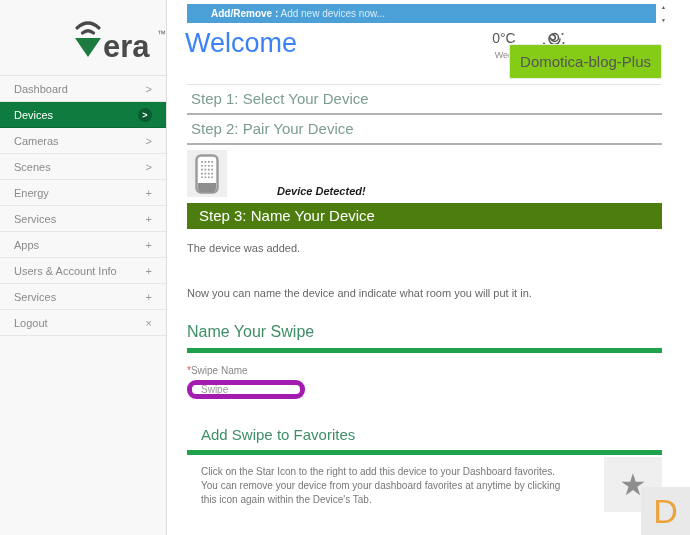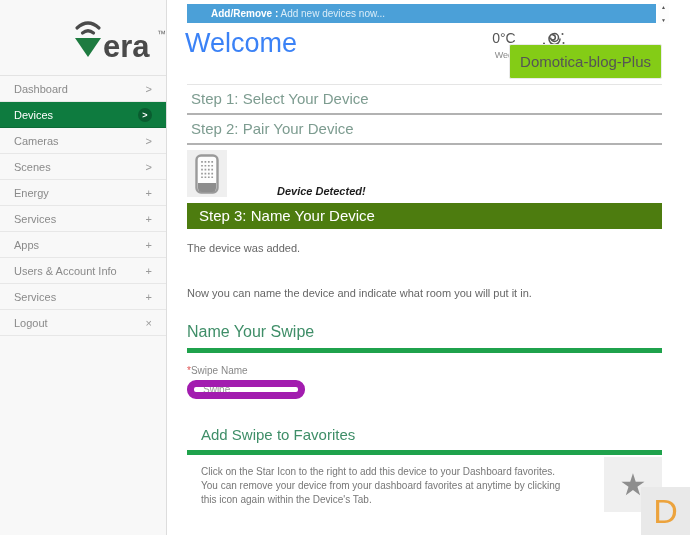--- a/index.html
+++ b/index.html
@@ -52,21 +52,21 @@
   .body-text { font-size:11px; color:#666; }
   .p-added { margin-top:13px; }
   .p-instruction { margin-top:33px; }
 
   .section-heading { font-size:16px; color:#3f8e68; font-weight:300; }
   .green-bar { height:5px; background:#1fa24c; margin-top:7px; }
 
   .name-section { margin-top:24px; }
   .field-label { margin-top:12px; font-size:10px; color:#888; }
   .field-label .req { color:#e05252; }
-  .swipe-input { margin-top:4px; width:118px; height:19px; border:7px solid #a21caf; border-radius:9px;
+  .swipe-input { margin-top:4px; width:118px; height:19px; border:5px solid #a21caf; border-radius:9px;
                  padding:0 9px; font-size:10px; color:#999; font-family:"Liberation Sans", sans-serif; outline:none; }
 
   .fav-section { margin-top:27px; position:relative; }
   .fav-section .section-heading, .room-section .section-heading { margin-left:14px; font-size:15px; }
   .fav-desc { margin:10px 0 0 14px; width:368px; font-size:10px; color:#777; line-height:1.4; }
   .star-box { position:absolute; right:0; top:31px; width:58px; height:55px; background:#efefef;
               display:flex; align-items:center; justify-content:center; cursor:pointer; }
   .star-glyph { font-size:30px; color:#8e8e8e; line-height:1; }
 
   .watermark { position:absolute; right:0; bottom:0; width:49px; height:48px; background:#e9e9e9;

